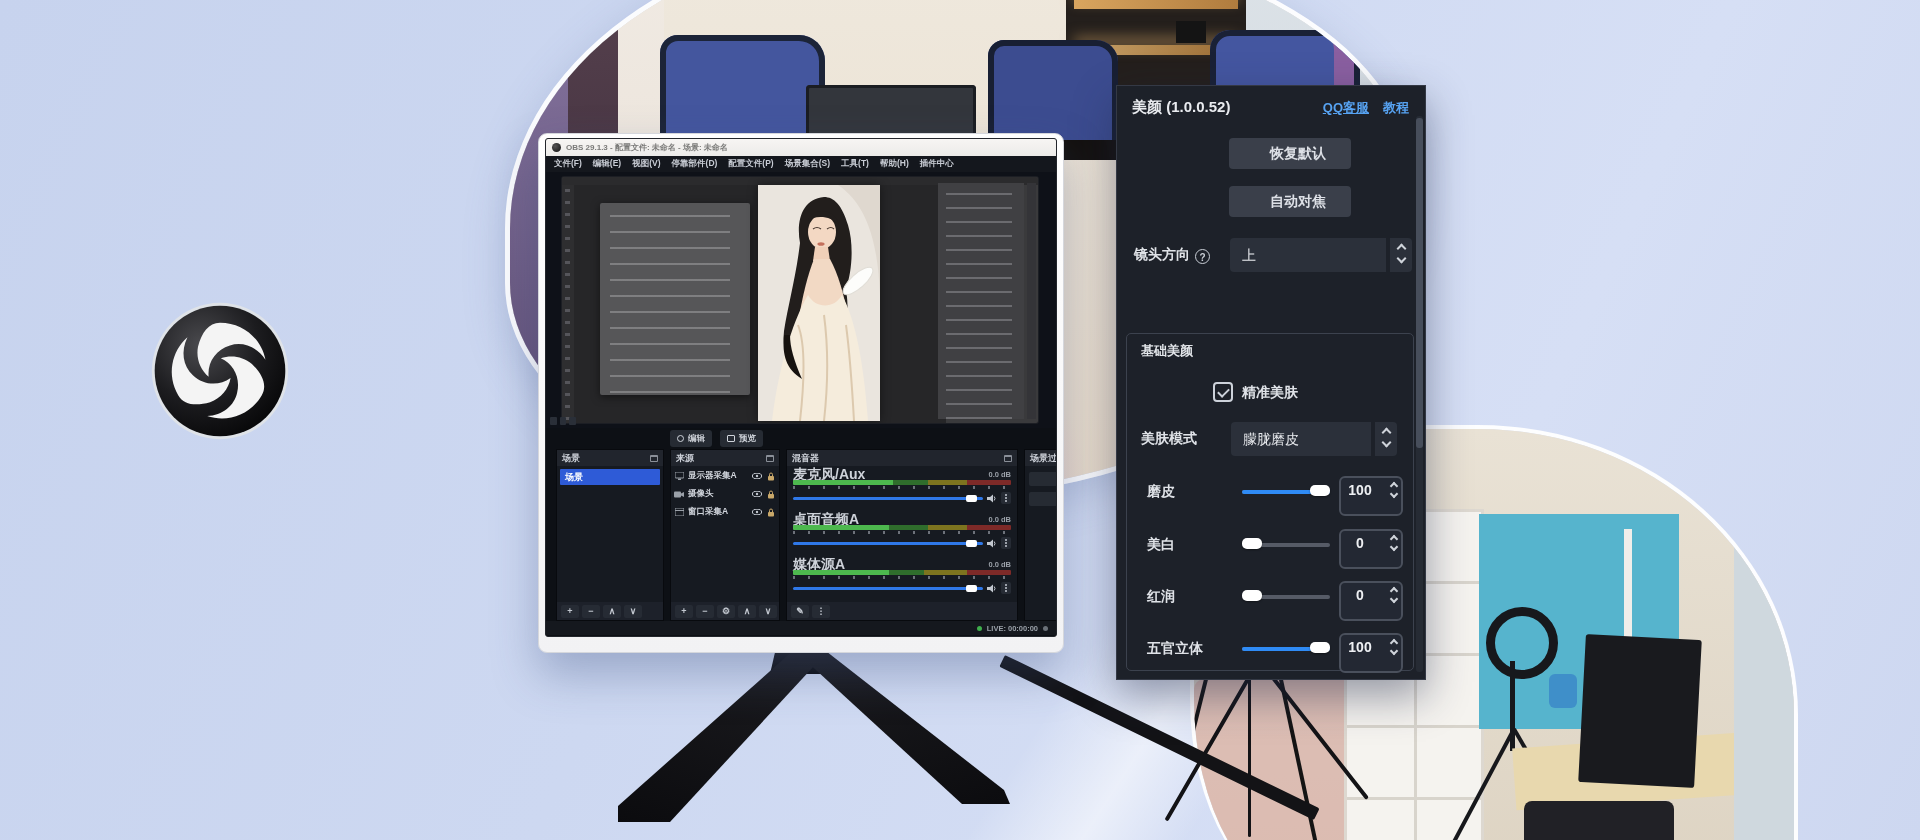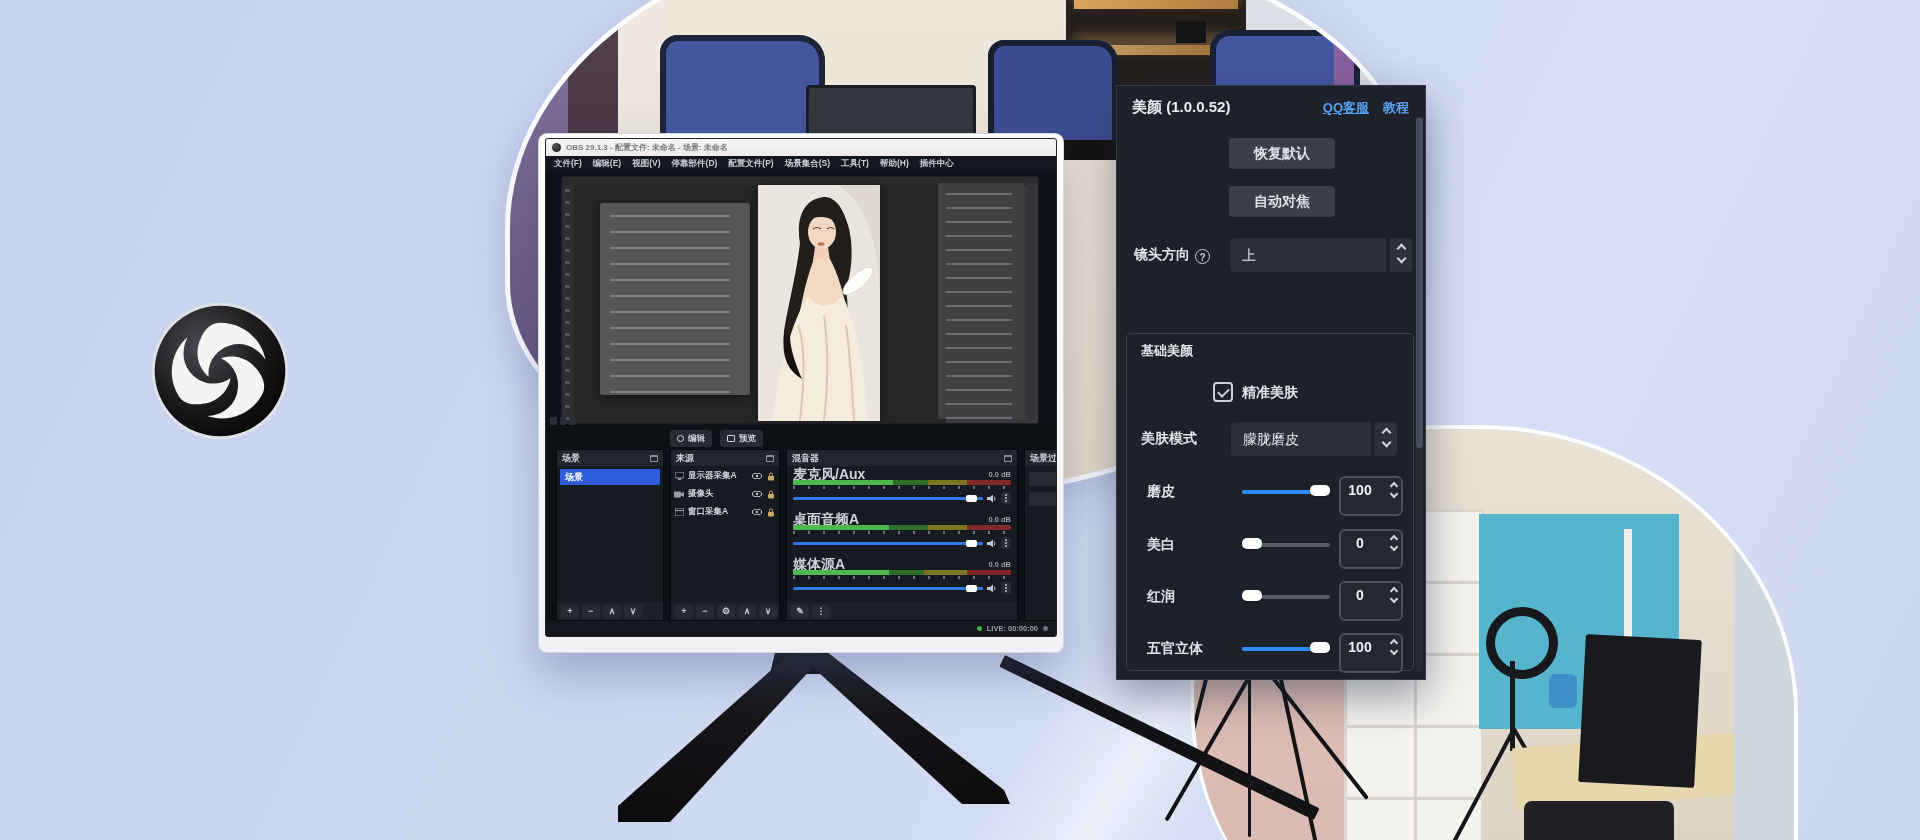--- a/index.html
+++ b/index.html
@@ -100,21 +100,21 @@
 
   
   .beauty{left:1116px;top:85px;width:310px;height:595px;z-index:4;background:#1d2129;
     border:1px solid #343945;box-shadow:0 16px 40px rgba(30,40,70,.45);box-sizing:border-box;}
   .bp-title{position:absolute;left:15px;top:12px;font-size:15px;font-weight:700;color:#e9ebef;}
   .bp-links{position:absolute;right:16px;top:13px;display:flex;gap:14px;}
   .bp-links span{font-size:13px;font-weight:700;}
   .bp-scroll{position:absolute;right:2px;top:30px;width:7px;height:556px;background:#262b34;border-radius:3px;}
   .bp-thumb{position:absolute;left:0;top:2px;width:7px;height:330px;background:#474e5b;border-radius:3px;}
   .bp-btn{position:absolute;left:112px;width:106px;height:31px;background:#3a3f4a;border-radius:4px;
-    color:#dde0e6;font-size:14px;font-weight:600;text-align:center;line-height:31px;}
+    color:#dde0e6;font-size:14px;font-weight:600;text-align:center;line-height:31px;padding-left:16px;}
   .bp-row{position:absolute;left:0;width:100%;height:34px;}
   .bp-label{position:absolute;left:17px;top:8px;font-size:14px;font-weight:600;color:#dfe2e7;white-space:nowrap;}
   .help{display:inline-block;width:15px;height:15px;border:1.5px solid #c9ced6;border-radius:50%;font-size:10px;line-height:15px;text-align:center;color:#c9ced6;margin-left:5px;vertical-align:-2px;box-sizing:border-box;}
   .select{position:absolute;left:113px;top:0;width:156px;height:34px;background:#2b303a;border-radius:4px 0 0 4px;
     color:#e6e8ec;font-size:14px;line-height:34px;padding-left:12px;box-sizing:border-box;}
   .spinner{position:absolute;left:271px;top:0;width:24px;height:34px;background:#2b303a;border-radius:0 4px 4px 0;border-left:2px solid #1d2129;box-sizing:border-box;}
   .chev{display:block;width:7px;height:7px;border-left:2px solid #cfd3da;border-top:2px solid #cfd3da;box-sizing:border-box;}
   .chev.up{transform:rotate(45deg);margin:7px auto 2px auto;}
   .chev.dn{transform:rotate(225deg);margin:3px auto 0 auto;}
   .groupbox{position:absolute;left:9px;top:247px;width:288px;height:338px;border:1px solid #3c424e;border-radius:5px;box-sizing:border-box;}

